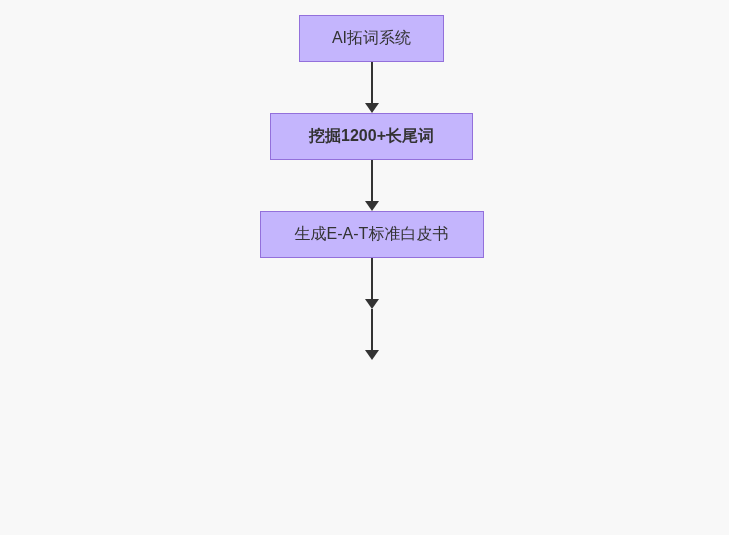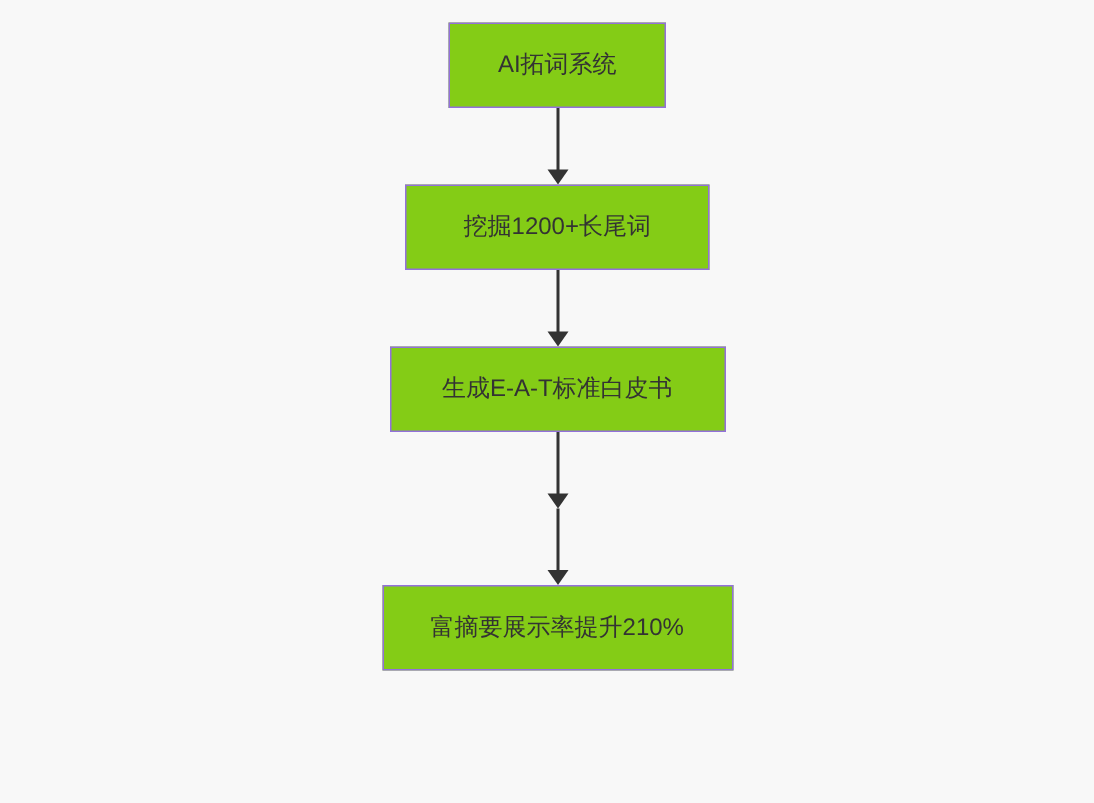--- a/index.html
+++ b/index.html
@@ -18,32 +18,32 @@
     position: absolute;
     top: 15px;
     left: 50%;
     transform: translateX(calc(-50% + 7px));
     display: flex;
     flex-direction: column;
     align-items: center;
   }
   .node {
     box-sizing: border-box;
-    height: 57px;
-    background: #84cc16;
+    height: 47px;
+    background: #c4b5fd;
     border: 1px solid #9370DB;
     color: #333333;
     font-size: 16px;
     display: flex;
     align-items: center;
     justify-content: center;
     white-space: nowrap;
   }
   .node.n1 { width: 145px; }
-  .node.n2 { width: 203px; }
+  .node.n2 { width: 203px; font-weight: bold; }
   .node.n3 { width: 224px; }
   .node.n4 { width: 221px; }
   .node.n5 { width: 234px; }
   .connector {
     height: 51px;
     display: flex;
     flex-direction: column;
     align-items: center;
     justify-content: flex-start;
   }
@@ -92,17 +92,14 @@
     <div class="line"></div>
     <div class="arrowhead"></div>
   </div>
 
 
   <div class="connector">
     <div class="line"></div>
     <div class="arrowhead"></div>
   </div>
 
-  <div class="node n5">
-    <span>富摘要展示率提升210%</span>
-  </div>
 
 </div>
 
 </body></html>

